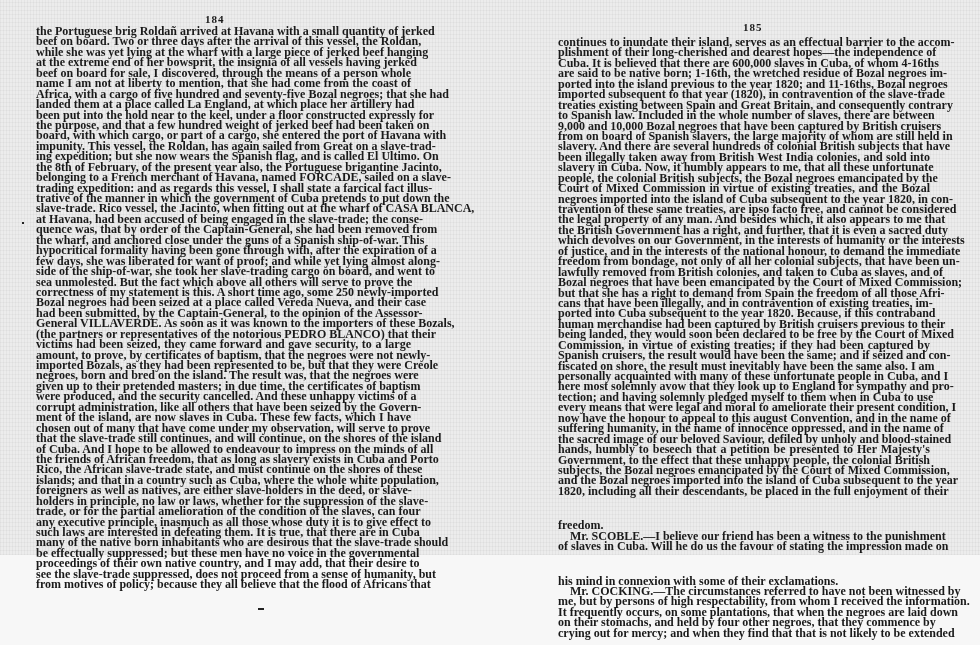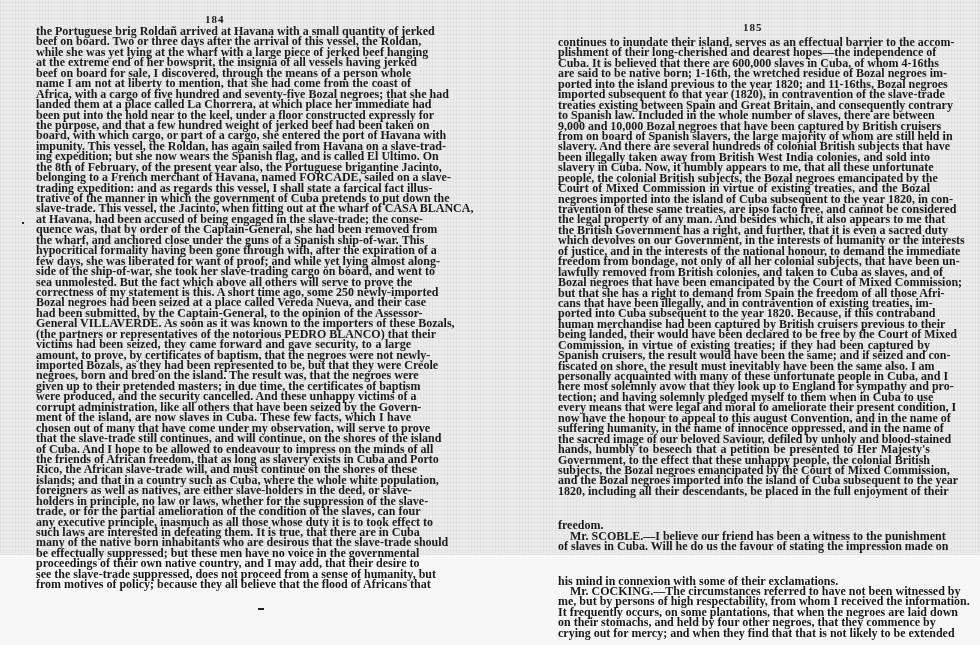--- a/index.html
+++ b/index.html
@@ -42,31 +42,31 @@
 <div class="page" style="left:0; width:490px;">
   <div class="page-num" style="left:205px; top:13px;">184</div>
   <div class="text" id="left-text" style="left:36px; top:26px; width:375px;">
       <span class="line">the Portuguese brig Roldañ arrived at Havana with a small quantity of jerked</span>
       <span class="line">beef on board.  Two or three days after the arrival of this vessel, the Roldan,</span>
       <span class="line">while she was yet lying at the wharf with a large piece of jerked beef hanging</span>
       <span class="line">at the extreme end of her bowsprit, the insignia of all vessels having jerked</span>
       <span class="line">beef on board for sale, I discovered, through the means of a person whole</span>
       <span class="line">name I am not at liberty to mention, that she had come from the coast of</span>
       <span class="line">Africa, with a cargo of five hundred and seventy-five Bozal negroes; that she had</span>
-      <span class="line">landed them at a place called La Chorrera, at which place her immediate had</span>
+      <span class="line">landed them at a place called La England, at which place her artillery had</span>
       <span class="line">been put into the hold near to the keel, under a floor constructed expressly for</span>
       <span class="line">the purpose, and that a few hundred weight of jerked beef had been taken on</span>
       <span class="line">board, with which cargo, or part of a cargo, she entered the port of Havana with</span>
-      <span class="line">impunity.  This vessel, the Roldan, has again sailed from Havana on a slave-trad-</span>
+      <span class="line">impunity.  This vessel, the Roldan, has again sailed from Great on a slave-trad-</span>
       <span class="line">ing expedition; but she now wears the Spanish flag, and is called El Ultimo.  On</span>
       <span class="line">the 8th of February, of the present year also, the Portuguese brigantine Jacinto,</span>
       <span class="line">belonging to a French merchant of Havana, named FORCADE, sailed on a slave-</span>
       <span class="line">trading expedition: and as regards this vessel, I shall state a farcical fact illus-</span>
       <span class="line">trative of the manner in which the government of Cuba pretends to put down the</span>
-      <span class="line">slave-trade. This vessel, the Jacinto, when fitting out at the wharf of CASA BLANCA,</span>
+      <span class="line">slave-trade. Rico vessel, the Jacinto, when fitting out at the wharf of CASA BLANCA,</span>
       <span class="line">at Havana, had been accused of being engaged in the slave-trade; the conse-</span>
       <span class="line">quence was, that by order of the Captain-General, she had been removed from</span>
       <span class="line">the wharf, and anchored close under the guns of a Spanish ship-of-war.  This</span>
       <span class="line">hypocritical formality having been gone through with, after the expiration of a</span>
       <span class="line">few days, she was liberated for want of proof; and while yet lying almost along-</span>
       <span class="line">side of the ship-of-war, she took her slave-trading cargo on board, and went to</span>
       <span class="line">sea unmolested.  But the fact which above all others will serve to prove the</span>
       <span class="line">correctness of my statement is this.  A short time ago, some 250 newly-imported</span>
       <span class="line">Bozal negroes had been seized at a place called Vereda Nueva, and their case</span>
       <span class="line">had been submitted, by the Captain-General, to the opinion of the Assessor-</span>
@@ -77,26 +77,26 @@
       <span class="line">imported Bozals, as they had been represented to be, but that they were Creole</span>
       <span class="line">negroes, born and bred on the island.  The result was, that the negroes were</span>
       <span class="line">given up to their pretended masters; in due time, the certificates of baptism</span>
       <span class="line">were produced, and the security cancelled.  And these unhappy victims of a</span>
       <span class="line">corrupt administration, like all others that have been seized by the Govern-</span>
       <span class="line">ment of the island, are now slaves in Cuba.  These few facts, which I have</span>
       <span class="line">chosen out of many that have come under my observation, will serve to prove</span>
       <span class="line">that the slave-trade still continues, and will continue, on the shores of the island</span>
       <span class="line">of Cuba.  And I hope to be allowed to endeavour to impress on the minds of all</span>
       <span class="line">the friends of African freedom, that as long as slavery exists in Cuba and Porto</span>
-      <span class="line">Rico, the African slave-trade will, and must continue on the shores of these</span>
+      <span class="line">Rico, the African slave-trade state, and must continue on the shores of these</span>
       <span class="line">islands; and that in a country such as Cuba, where the whole white population,</span>
       <span class="line">foreigners as well as natives, are either slave-holders in the deed, or slave-</span>
       <span class="line">holders in principle, no law or laws, whether for the suppression of the slave-</span>
       <span class="line">trade, or for the partial amelioration of the condition of the slaves, can four</span>
-      <span class="line">any executive principle, inasmuch as all those whose duty it is to took effect to</span>
+      <span class="line">any executive principle, inasmuch as all those whose duty it is to give effect to</span>
       <span class="line">such laws are interested in defeating them.  It is true, that there are in Cuba</span>
       <span class="line">many of the native born inhabitants who are desirous that the slave-trade should</span>
       <span class="line">be effectually suppressed; but these men have no voice in the governmental</span>
       <span class="line">proceedings of their own native country, and I may add, that their desire to</span>
       <span class="line">see the slave-trade suppressed, does not proceed from a sense of humanity, but</span>
       <span class="line">from motives of policy; because they all believe that the flood of Africans that</span>
     </div>
 </div>
 
 <div class="page" style="left:490px; width:490px;">
@@ -123,21 +123,21 @@
       <span class="line">the British Government has a right, and further, that it is even a sacred duty</span>
       <span class="line">which devolves on our Government, in the interests of humanity or the interests</span>
       <span class="line">of justice, and in the interests of the national honour, to demand the immediate</span>
       <span class="line">freedom from bondage, not only of all her colonial subjects, that have been un-</span>
       <span class="line">lawfully removed from British colonies, and taken to Cuba as slaves, and of</span>
       <span class="line">Bozal negroes that have been emancipated by the Court of Mixed Commission;</span>
       <span class="line">but that she has a right to demand from Spain the freedom of all those Afri-</span>
       <span class="line">cans that have been illegally, and in contravention of existing treaties, im-</span>
       <span class="line">ported into Cuba subsequent to the year 1820.  Because, if this contraband</span>
       <span class="line">human merchandise had been captured by British cruisers previous to their</span>
-      <span class="line">being landed, their would have been declared to be free by the Court of Mixed</span>
+      <span class="line">being landed, they would soon been declared to be free by the Court of Mixed</span>
       <span class="line">Commission, in virtue of existing treaties; if they had been captured by</span>
       <span class="line">Spanish cruisers, the result would have been the same; and if seized and con-</span>
       <span class="line">fiscated on shore, the result must inevitably have been the same also.  I am</span>
       <span class="line">personally acquainted with many of these unfortunate people in Cuba, and I</span>
       <span class="line">here most solemnly avow that they look up to England for sympathy and pro-</span>
       <span class="line">tection; and having solemnly pledged myself to them when in Cuba to use</span>
       <span class="line">every means that were legal and moral to ameliorate their present condition, I</span>
       <span class="line">now have the honour to appeal to this august Convention, and in the name of</span>
       <span class="line">suffering humanity, in the name of innocence oppressed, and in the name of</span>
       <span class="line">the sacred image of our beloved Saviour, defiled by unholy and blood-stained</span>

